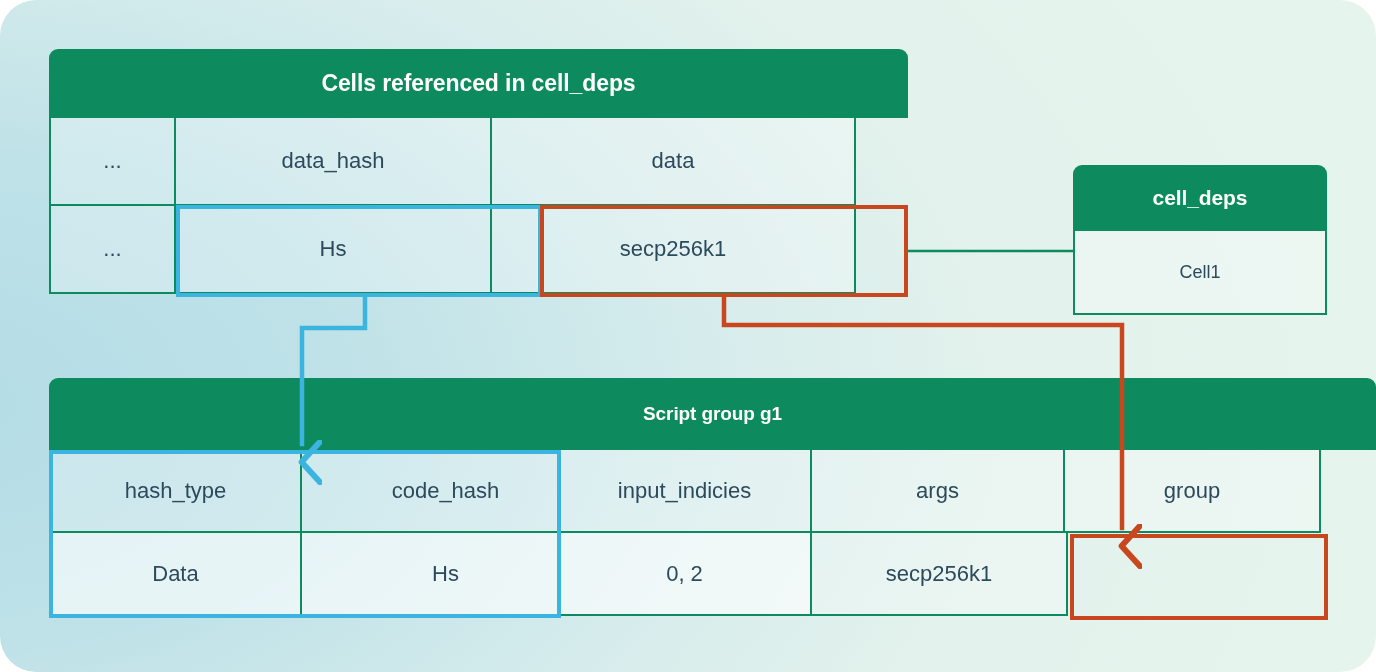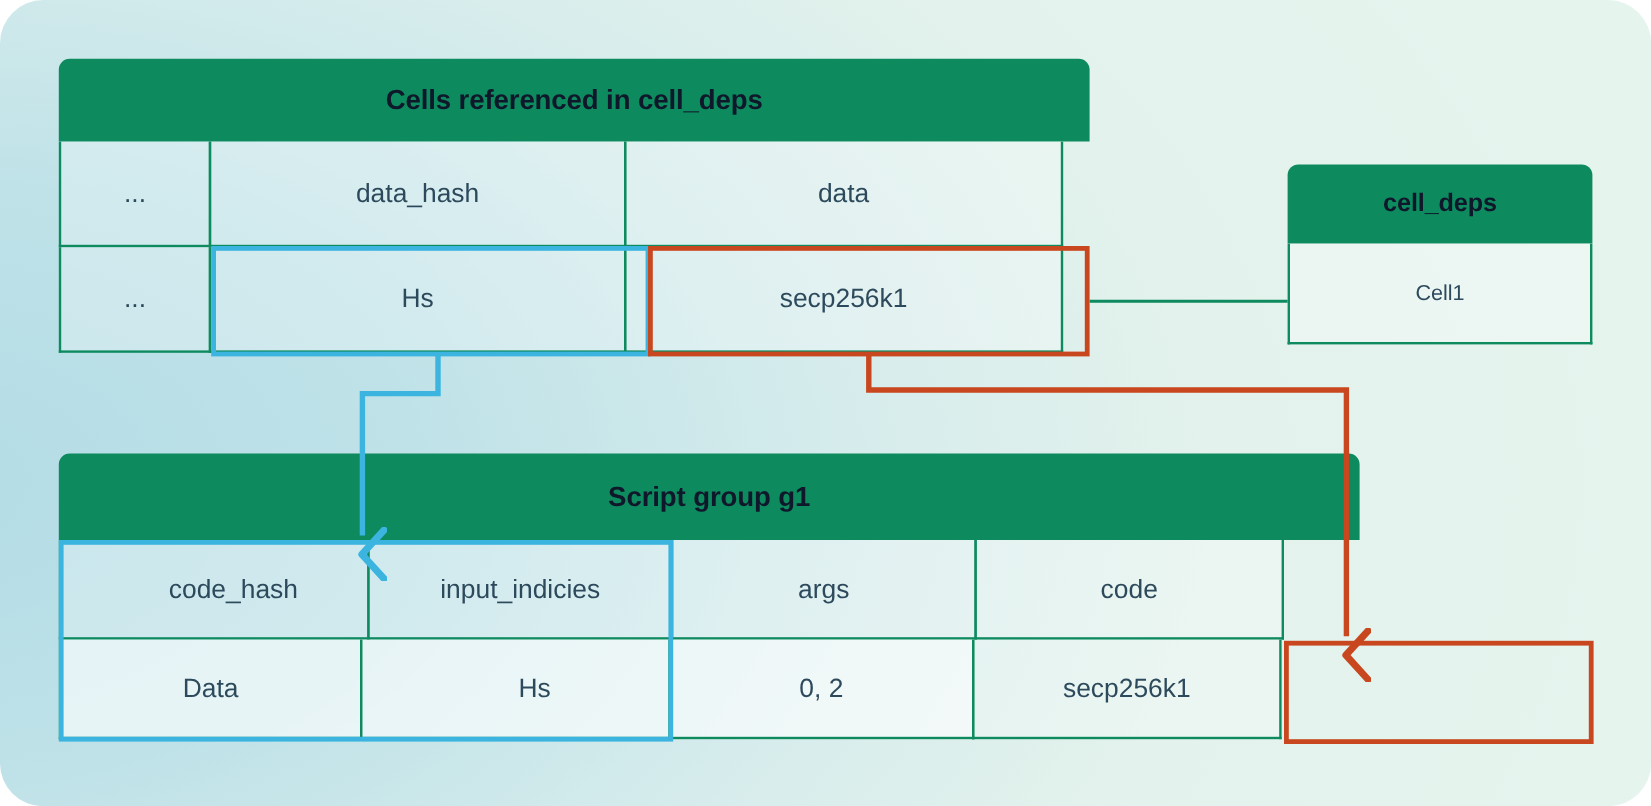--- a/index.html
+++ b/index.html
@@ -25,21 +25,21 @@
   }
 
   .table {
     position: absolute;
     box-sizing: border-box;
   }
 
   .thead {
     box-sizing: border-box;
     background: #0e8a5f;
-    color: #0f172a;
+    color: #ffffff;
     font-weight: bold;
     display: flex;
     align-items: center;
     justify-content: center;
     border-radius: 9px 9px 0 0;
     letter-spacing: -0.1px;
   }
 
   .row {
     display: flex;
@@ -60,31 +60,31 @@
   }
   .cell.light {
     background: rgba(255,255,255,0.62);
   }
 
   
   #tbl-cells { left: 49px; top: 49px; width: 859px; }
   #tbl-cells .thead { height: 69px; font-size: 23px; width: 859px; }
   #tbl-cells .cell { height: 88px; font-size: 22px; }
   #tbl-cells .c0 { width: 127px; }
-  #tbl-cells .c1 { width: 348px; }
+  #tbl-cells .c1 { width: 318px; }
   #tbl-cells .c2 { width: 366px; }
 
   
   #tbl-deps { left: 1073px; top: 137px; width: 254px; }
-  #tbl-deps .thead { height: 66px; font-size: 21px; width: 254px; }
+  #tbl-deps .thead { height: 66px; font-size: 21px; width: 254px; margin-top: 28px; }
   #tbl-deps .cell { height: 84px; font-size: 18px; width: 254px; }
 
   
   #tbl-group { left: 49px; top: 378px; width: 1278px; }
-  #tbl-group .thead { height: 72px; font-size: 23px; width: 1084px; }
+  #tbl-group .thead { height: 72px; font-size: 19px; width: 1327px; }
   #tbl-group .cell { height: 83px; font-size: 22px; }
   #tbl-group .g0 { width: 253px; }
   #tbl-group .g1 { width: 259px; padding-left: 32px; }
   #tbl-group .g2 { width: 255px; }
   #tbl-group .g3 { width: 255px; }
   #tbl-group .g4 { width: 258px; }
 
   
   .hl {
     position: absolute;
@@ -129,24 +129,25 @@
   <div class="table" id="tbl-deps">
     <div class="thead">cell_deps</div>
     <div class="row">
       <div class="cell">Cell1</div>
     </div>
   </div>
 
   <div class="table" id="tbl-group">
     <div class="thead">Script group g1</div>
     <div class="row">
+      <div class="cell g0">hash_type</div>
       <div class="cell g1">code_hash</div>
       <div class="cell g3">input_indicies</div>
       <div class="cell g2">args</div>
-      <div class="cell g4">code</div>
+      <div class="cell g4">group</div>
     </div>
     <div class="row">
       <div class="cell g0 light">Data</div>
       <div class="cell g1 light">Hs</div>
       <div class="cell g3 light">0, 2</div>
       <div class="cell g4">secp256k1</div>
     </div>
   </div>
 
   <svg id="wires" viewBox="0 0 1376 672" xmlns="http://www.w3.org/2000/svg">

